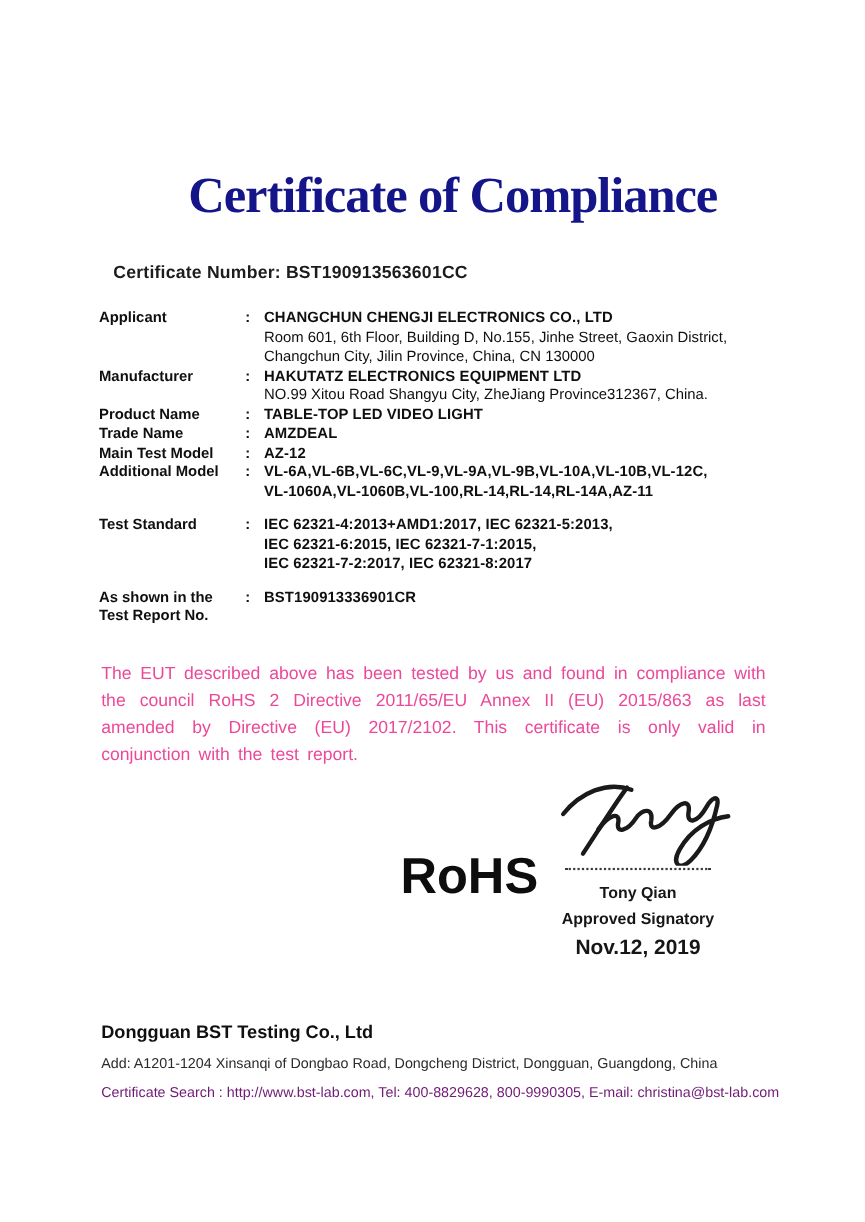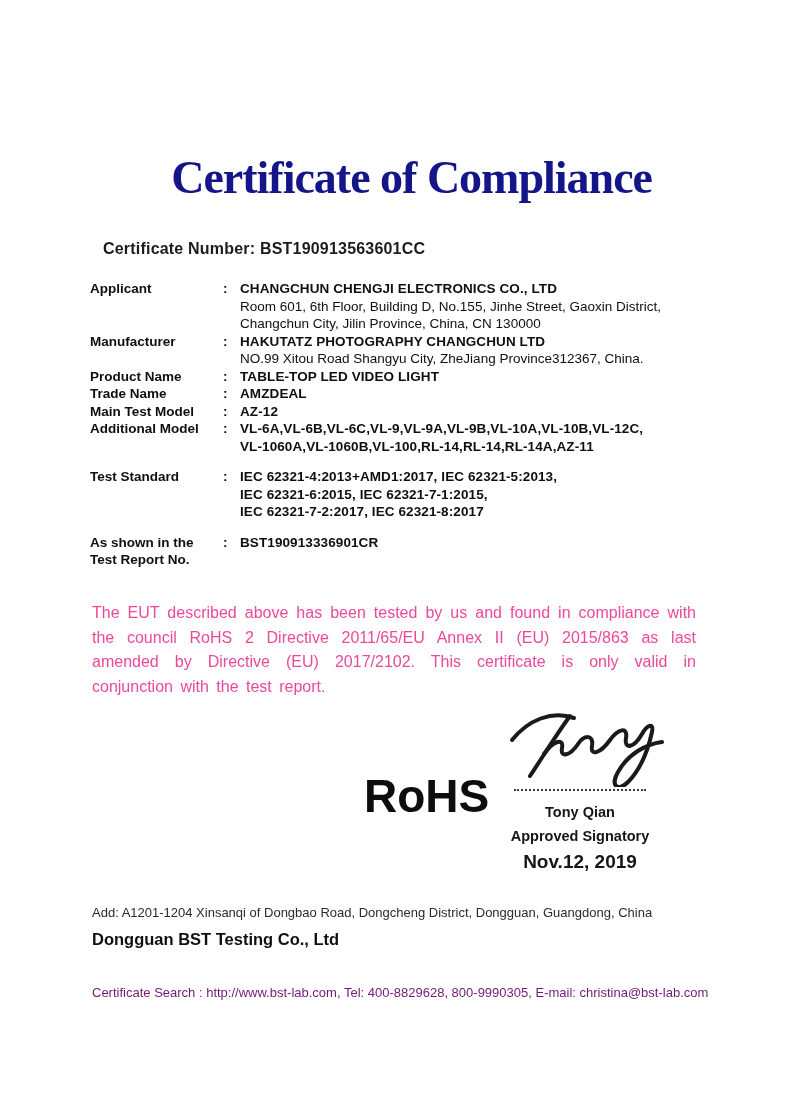--- a/index.html
+++ b/index.html
@@ -42,21 +42,21 @@
     border-bottom:2px dotted #3a3a3a;
   }
   .sig-text {
     position:absolute; left:478px; width:204px; text-align:center;
     font-weight:bold; color:#161616;
   }
   .sig-name { top:804px; font-size:14.5px; }
   .sig-role { top:828px; font-size:14.5px;text-align:center; }
   .sig-date { top:851px; font-size:19px; }
   .footer-company { position:absolute; left:92px; top:930px; font-size:16.5px; font-weight:bold; color:#101010; }
-  .footer-address { position:absolute; left:92px; top:905px; font-size:13px; color:#2b2b2b; }
+  .footer-address { position:absolute; left:92px; top:959px; font-size:13px; color:#2b2b2b; }
   .footer-contact { position:absolute; left:92px; top:985px; font-size:13px; color:#701a75; }
 </style>
 </head>
 <body>
 
 <div class="page">
 
   <div class="title" style="color: rgb(21, 21, 138);">Certificate of Compliance</div>
 
   <div class="cert-number">
@@ -79,21 +79,21 @@
         </div>
     </div>
 
     <div class="field-row">
       <div class="field-label">
         <div>Manufacturer</div>
 
       </div>
       <div class="field-colon">:</div>
       <div class="field-value">
-          <div class="fv-line bold">HAKUTATZ PHOTOGRAPHY CHANGCHUN LTD</div>
+          <div class="fv-line bold">HAKUTATZ ELECTRONICS EQUIPMENT LTD</div>
           <div class="fv-line">NO.99 Xitou Road Shangyu City, ZheJiang Province312367, China.</div>
         </div>
     </div>
 
     <div class="field-row">
       <div class="field-label">
         <div>Product Name</div>
 
       </div>
       <div class="field-colon">:</div>

